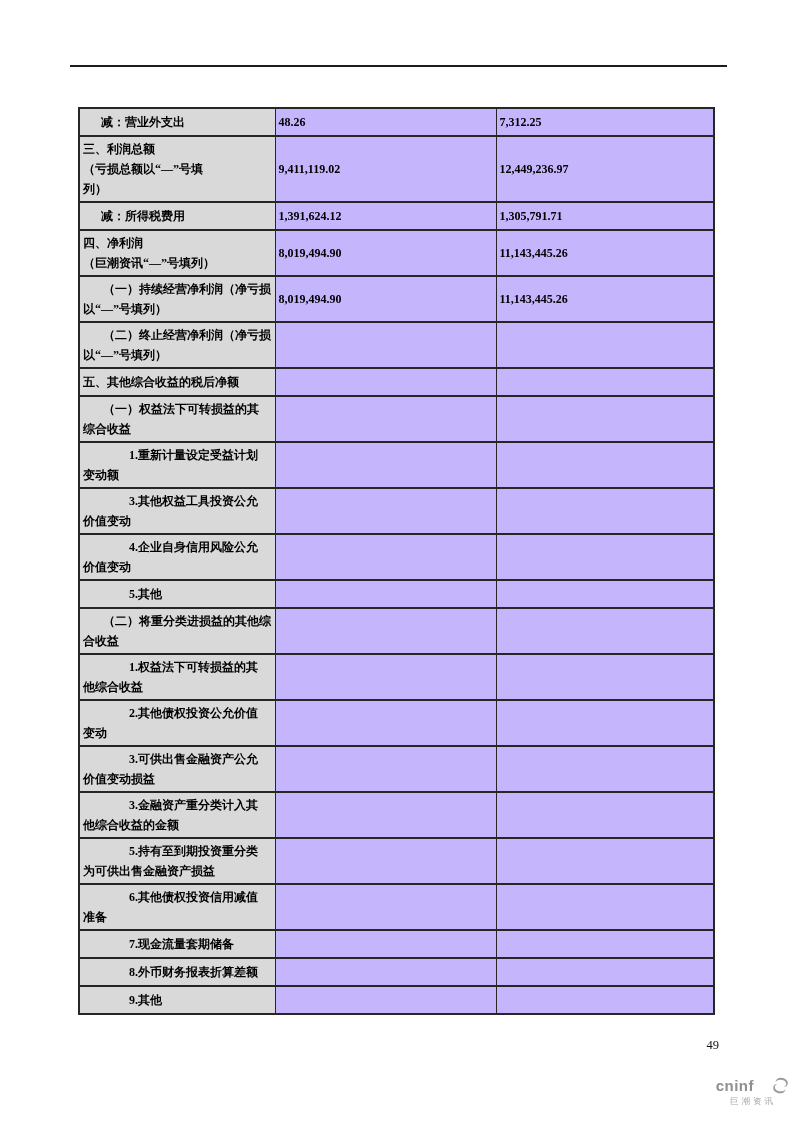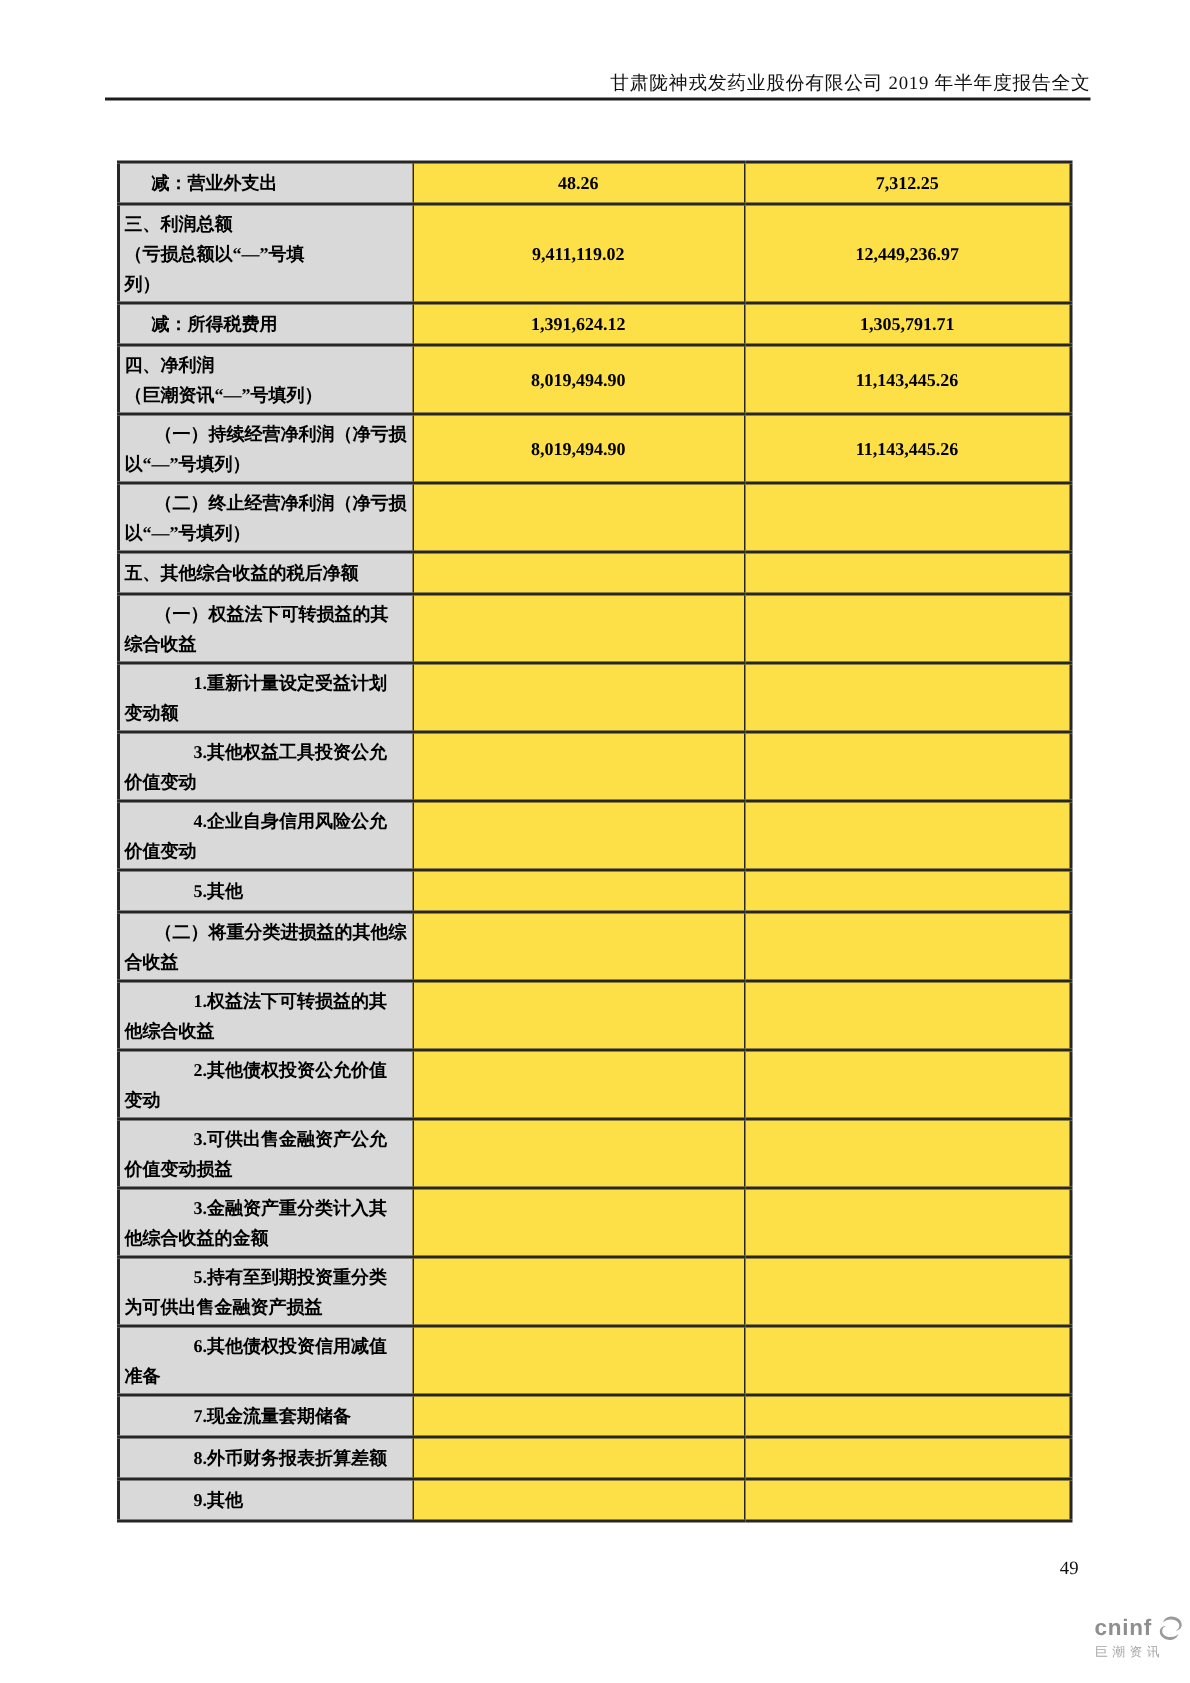--- a/index.html
+++ b/index.html
@@ -35,60 +35,59 @@
     font-size:12px;
     line-height:20px;
   }
   table.fin{border:2px solid #262626;}
   td.label{
     background:#d9d9d9;
     white-space:pre-line;
     word-break:keep-all;
   }
   td.num{
-    background:#fde047;
-    text-align:center;
+    background:#c4b5fd;
+    text-align:left;
     font-size:12.5px;
     padding-right:5px;
   }
   .ind0{text-indent:0;}
   .ind1{text-indent:18px;}
   .ind2{text-indent:20px;}
   .ind3{text-indent:46px;}
   .page-number{
     position:absolute;top:1038px;right:74px;
     font-size:12.5px;color:#111;
   }
   .cninfo-logo{
     position:absolute;top:1076px;right:3px;
     text-align:right;
     font-family:"Liberation Sans","DejaVu Sans",sans-serif;
     color:#9b9b9b;
     line-height:1;
   }
   .cninfo-logo .brand-row{
-    display:flex;align-items:center;justify-content:flex-end;gap:3px;
+    display:flex;align-items:center;justify-content:flex-end;gap:17px;
   }
   .cninfo-logo .brand{
     font-weight:bold;font-size:15px;letter-spacing:0.5px;color:#8f8f8f;
   }
   .cninfo-logo .swirl{width:19px;height:19px;display:block;}
   .cninfo-logo .name-cn{
     font-size:8.5px;letter-spacing:3px;color:#a5a5a5;margin:2px 14px 0 0;
   }
   .cninfo-logo .site{
     font-size:9px;color:#9e9e9e;margin-top:18px;letter-spacing:0.2px;
   }
 </style>
 </head>
 <body>
 
 <div class="page">
 
-  <div class="doc-header">甘肃陇神戎发药业股份有限公司 2019 年半年度报告全文</div>
   <div class="header-rule"></div>
 
   <table class="fin">
     <colgroup>
       <col style="width:196px">
       <col style="width:221px">
       <col style="width:218px">
     </colgroup>
     <tbody>
         <tr>

